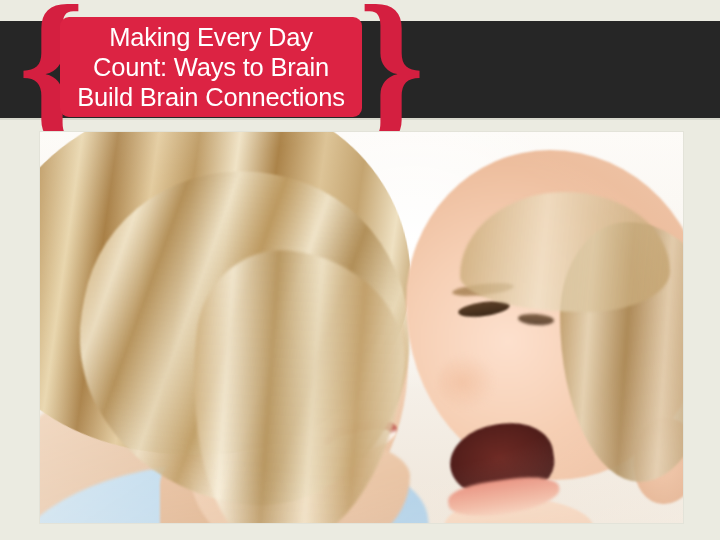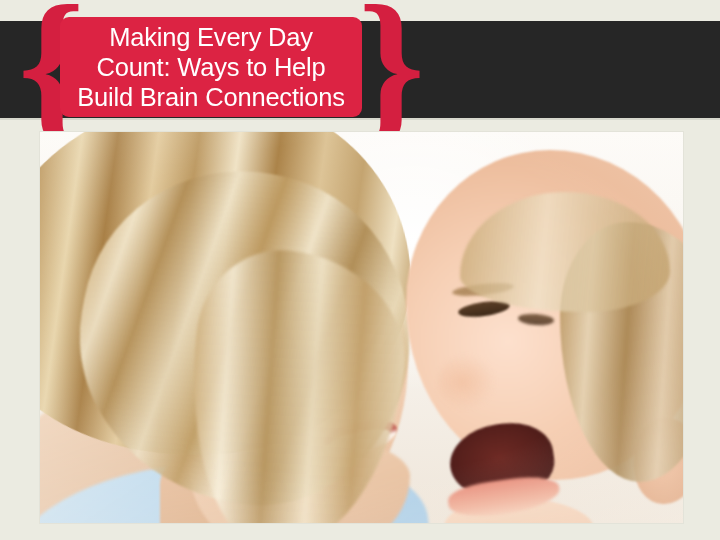--- a/index.html
+++ b/index.html
@@ -387,21 +387,21 @@
 
   <div id="header-band"></div>
   <div id="header-band-underline"></div>
 
   <div id="title-group">
     <div class="brace" id="brace-left">{</div>
 
     <div id="title-plate"></div>
 
     <div id="title-text"><span>Making Every Day</span>
-<span>Count: Ways to Help</span>
+<span>Count: Ways to Brain</span>
 <span>Build Brain Connections</span></div>
 
     <div class="brace" id="brace-right">}</div>
   </div>
 
   <div id="photo-frame">
     <div id="photo">
       <div class="bg-wash"></div>
 
       <div class="w-shoulder"></div>

